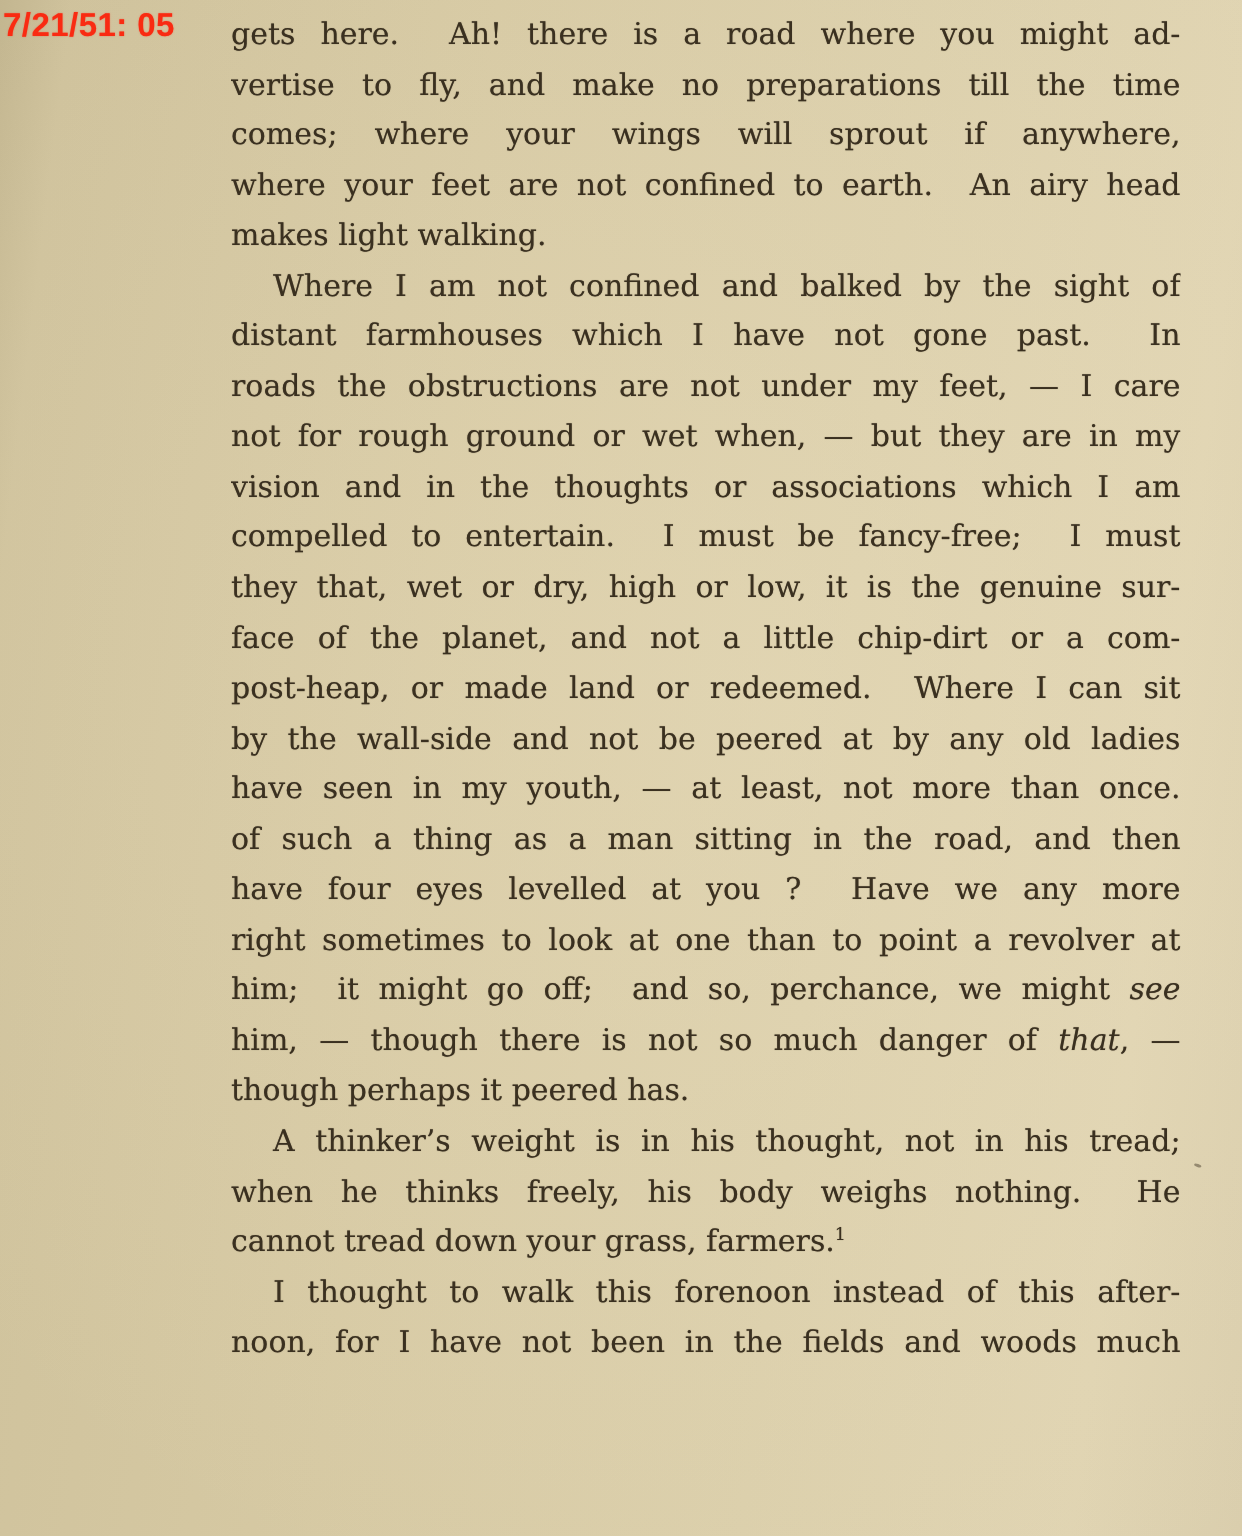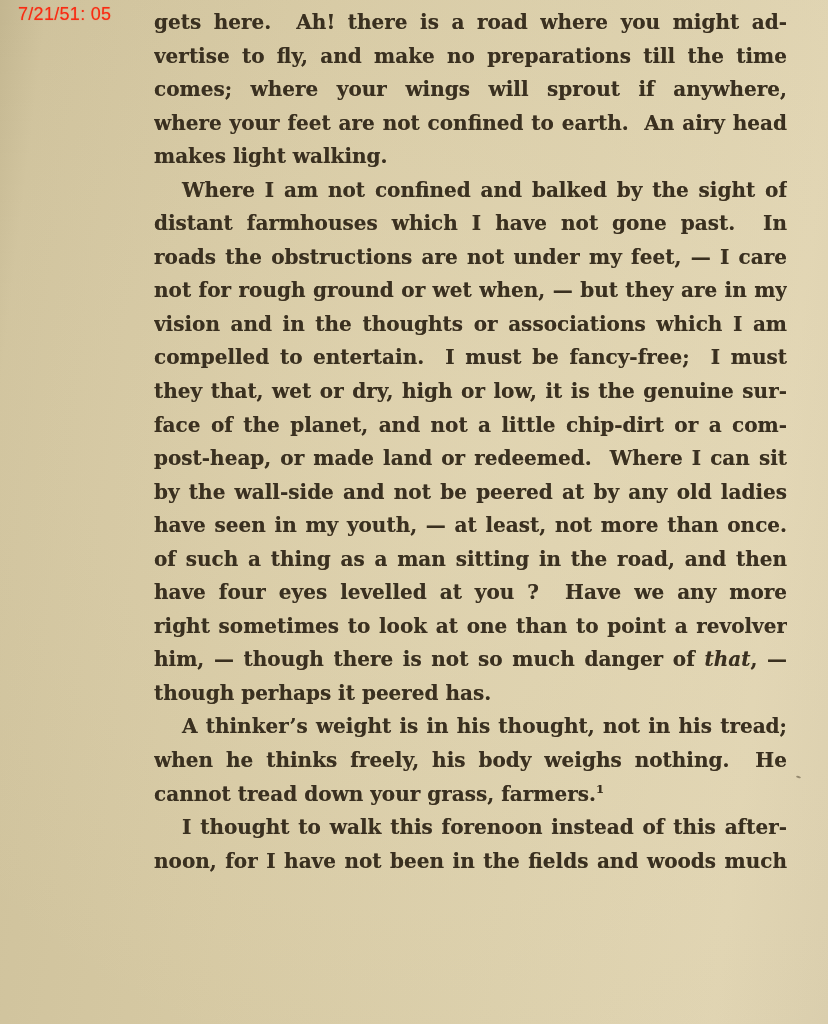--- a/index.html
+++ b/index.html
@@ -11,38 +11,38 @@
     width: 828px;
     height: 1024px;
     overflow: hidden;
     background:
       radial-gradient(ellipse 120% 90% at 60% 45%, rgba(236,224,192,0.35), rgba(0,0,0,0) 70%),
       linear-gradient(97deg, #c3b690 0%, #cfc29c 5%, #d6c9a3 35%, #dbcfab 65%, #e0d4b2 88%, #dacead 100%);
     font-family: "DejaVu Serif", "Liberation Serif", serif;
   }
   .annotation {
     position: absolute;
-    left: 18px;
+    left: 2px;
     top: 4px;
     font-family: "Liberation Sans", sans-serif;
-    font-weight: 400;
-    font-size: 18px;
+    font-weight: 700;
+    font-size: 22px;
     letter-spacing: 0.3px;
     text-shadow: 0 0 1px rgba(250,43,20,0.55);
     white-space: nowrap;
   }
   .text-column {
     position: absolute;
     left: 154px;
     top: 6px;
     width: 633px;
     font-size: 20px;
     text-shadow: 0 0 0.6px rgba(56,46,30,0.55);
   }
-  .para { margin: 0; font-weight: bold; }
+  .para { margin: 0; }
   .line {
     height: 33.55px;
     line-height: 33.55px;
     text-align: justify;
     text-align-last: justify;
     overflow: hidden;
     white-space: normal;
   }
   .line.flush { text-align-last: left; }
   .line.indent { text-indent: 28px; }
@@ -84,20 +84,21 @@
       <div class="line"><span>vision and in the thoughts or associations which I am</span></div>
       <div class="line"><span>compelled to entertain.&nbsp; I must be fancy-free;&nbsp; I must</span></div>
       <div class="line"><span>they that, wet or dry, high or low, it is the genuine sur-</span></div>
       <div class="line"><span>face of the planet, and not a little chip-dirt or a com-</span></div>
       <div class="line"><span>post-heap, or made land or redeemed.&nbsp; Where I can sit</span></div>
       <div class="line"><span>by the wall-side and not be peered at by any old ladies</span></div>
       <div class="line"><span>have seen in my youth, — at least, not more than once.</span></div>
       <div class="line"><span>of such a thing as a man sitting in the road, and then</span></div>
       <div class="line"><span>have four eyes levelled at you&nbsp;?&nbsp; Have we any more</span></div>
       <div class="line"><span>right sometimes to look at one than to point a revolver at</span></div>
+      <div class="line"><span>him;&nbsp; it might go off;&nbsp; and so, perchance, we might </span><em>see</em></div>
       <div class="line"><span>him, — though there is not so much danger of </span><em>that</em><span>, —</span></div>
       <div class="line flush"><span>though perhaps it peered has.</span></div>
     </div>
     <div class="para">
       <div class="line indent"><span>A thinker’s weight is in his thought, not in his tread;</span></div>
       <div class="line"><span>when he thinks freely, his body weighs nothing.&nbsp; He</span></div>
       <div class="line flush"><span>cannot tread down your grass, farmers.</span><sup>1</sup></div>
     </div>
     <div class="para">
       <div class="line indent"><span>I thought to walk this forenoon instead of this after-</span></div>

